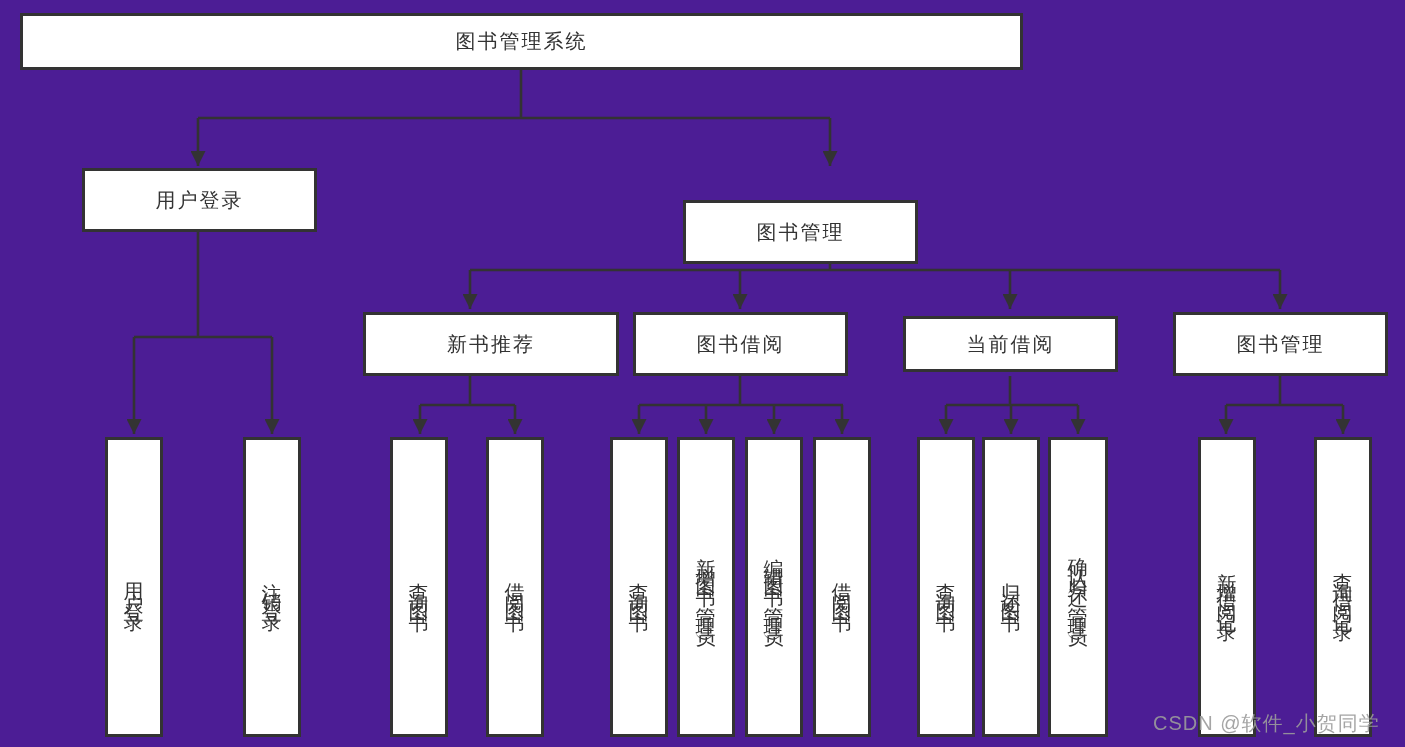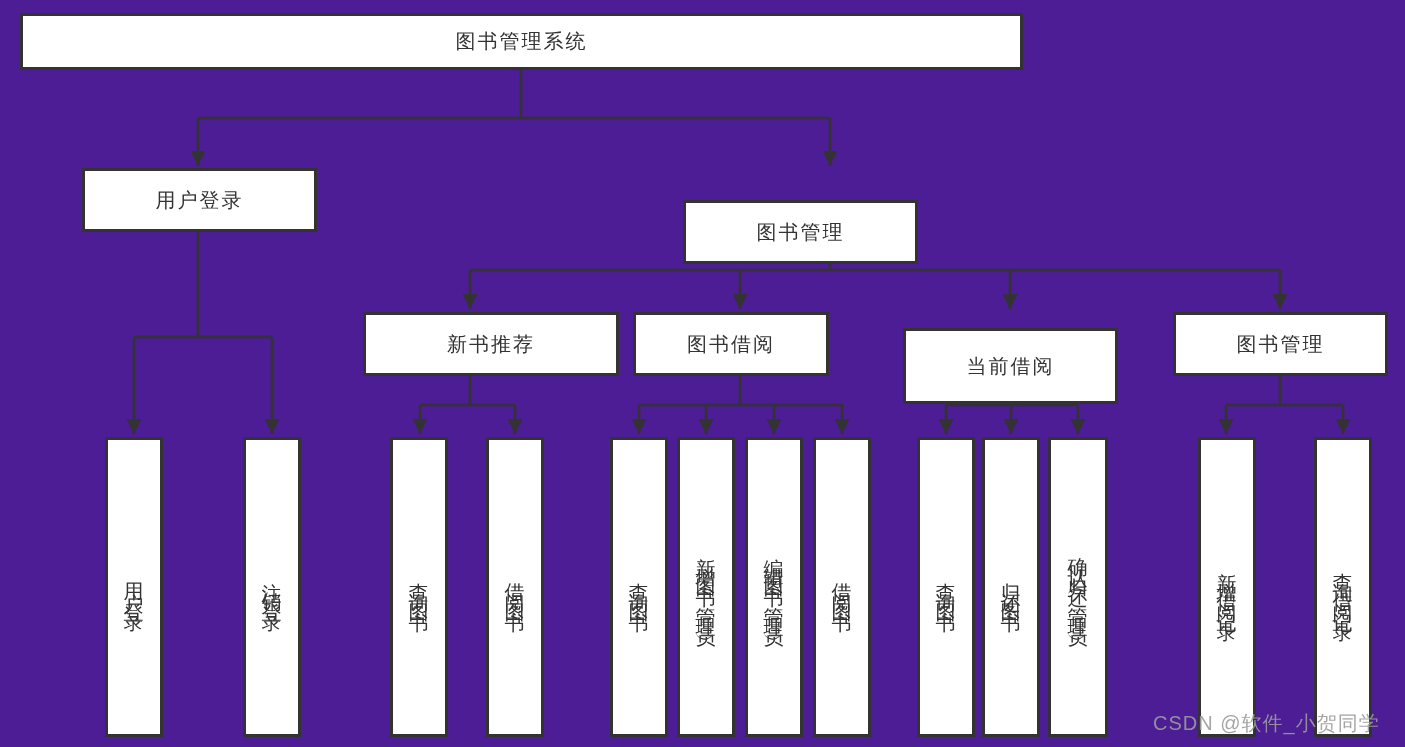--- a/index.html
+++ b/index.html
@@ -35,22 +35,22 @@
     line-height: 1.1;
     white-space: nowrap;
   }
   
   .n-root   { left: 20px;  top: 13px;  width: 1003px; height: 57px; }
   
   .n-login  { left: 82px;  top: 168px; width: 235px; height: 64px; }
   .n-mgmt   { left: 683px; top: 168px; width: 235px; height: 64px; margin-top: 32px; }
   
   .n-newrec { left: 363px;  top: 312px; width: 256px; height: 64px; }
-  .n-borrow { left: 633px;  top: 312px; width: 196px; height: 64px; align-items: center; }
-  .n-curr   { left: 903px;  top: 328px; width: 215px; height: 76px; }
+  .n-borrow { left: 633px;  top: 312px; width: 215px; height: 64px; align-items: center; }
+  .n-curr   { left: 903px;  top: 316px; width: 215px; height: 56px; }
   .n-record { left: 1173px; top: 312px; width: 215px; height: 64px; }
   
   .t { top: 437px; width: 58px; height: 300px; }
   .t1  { left: 105px; }
   .t2  { left: 243px; }
   .t3  { left: 390px; }
   .t4  { left: 486px; }
   .t5  { left: 610px; }
   .t6  { left: 677px; }
   .t7  { left: 745px; }

